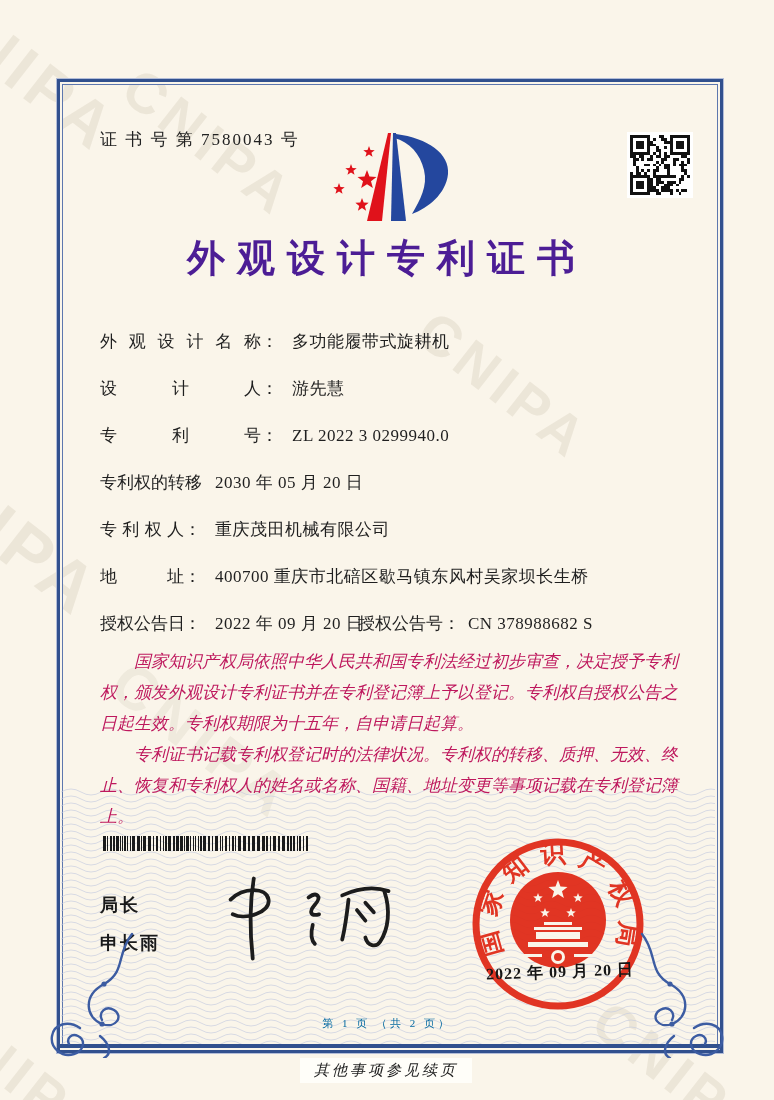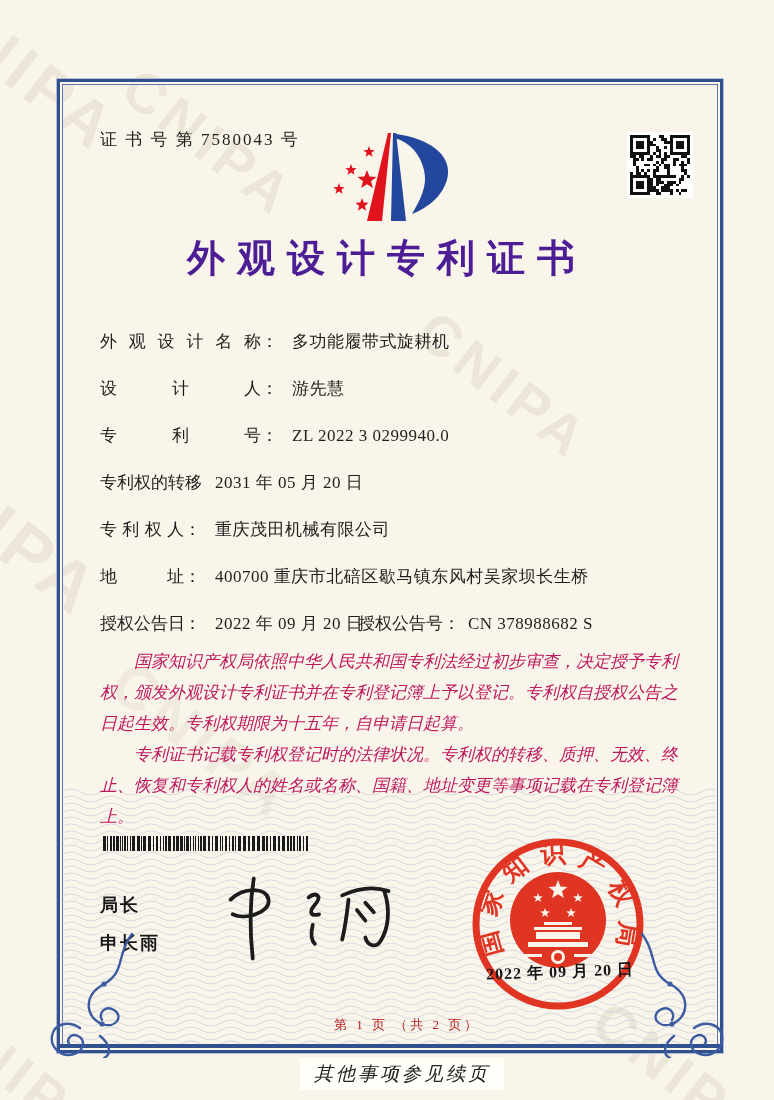--- a/index.html
+++ b/index.html
@@ -61,24 +61,24 @@
   .barcode{position:absolute;left:103px;top:836px;width:208px;height:15px;}
   .signer{position:absolute;left:100px;top:893px;font-family:"Liberation Sans","DejaVu Sans",sans-serif;font-weight:bold;font-size:18px;color:#1a1a1a;}
   .signer div{margin-bottom:14px;letter-spacing:2px;}
   .signature{position:absolute;left:218px;top:868px;width:200px;height:100px;}
   .signature path{stroke:#1c1c1c;stroke-width:3.6;fill:none;stroke-linecap:round;}
   .seal{position:absolute;left:470px;top:836px;width:176px;height:176px;opacity:.94;}
   .seal-date{
     position:absolute;left:478px;top:962px;width:164px;text-align:center;
     font-size:16px;color:#161616;letter-spacing:1px;transform:rotate(-2deg);font-weight:600;
   }
-  .page-ind{position:absolute;left:57px;top:1016px;width:660px;text-align:center;font-size:13px;letter-spacing:3px;color:#b91c1c;padding-left:20px;}
+  .page-ind{position:absolute;left:57px;top:1016px;width:660px;text-align:center;font-size:11px;letter-spacing:3px;color:#0369a1;}
   .cont-note{
     position:absolute;left:300px;top:1058px;padding:3px 14px;background:#fffef9;
-    font-size:19px;font-style:italic;letter-spacing:3px;color:#222;
+    font-size:15px;font-style:italic;letter-spacing:3px;color:#222;
   }
   .flourish{position:absolute;width:96px;height:126px;}
   .flourish path{stroke:#3c5ca2;stroke-width:2.4;fill:none;stroke-linecap:round;}
   .flourish circle{fill:#3c5ca2;}
   .fl-left{left:40px;top:932px;}
   .fl-right{left:638px;top:932px;transform:scaleX(-1);}
 </style>
 </head>
 <body>
 
@@ -389,21 +389,21 @@
   <div class="frow">
     <span class="flabel lw6">外观设计名称</span><span class="fcolon">：</span><span class="fvalue">多功能履带式旋耕机</span>
   </div>
   <div class="frow">
     <span class="flabel lw6">设计人</span><span class="fcolon">：</span><span class="fvalue">游先慧</span>
   </div>
   <div class="frow">
     <span class="flabel lw6">专利号</span><span class="fcolon">：</span><span class="fvalue">ZL 2022 3 0299940.0</span>
   </div>
   <div class="frow">
-    <span class="flabel lw5">专利权的转移</span><span class="fcolon">：</span><span class="fvalue">2031 年 05 月 20 日</span>
+    <span class="flabel lw5">专利权的转移</span><span class="fcolon">：</span><span class="fvalue">2030 年 05 月 20 日</span>
   </div>
   <div class="frow">
     <span class="flabel lw5">专利权人</span><span class="fcolon">：</span><span class="fvalue">重庆茂田机械有限公司</span>
   </div>
   <div class="frow">
     <span class="flabel lw5">地址</span><span class="fcolon">：</span><span class="fvalue">400700 重庆市北碚区歇马镇东风村吴家坝长生桥</span>
   </div>
   <div class="frow">
     <span class="flabel lw5">授权公告日</span><span class="fcolon">：</span><span class="fvalue">2022 年 09 月 20 日</span>
     <span class="gaz">

